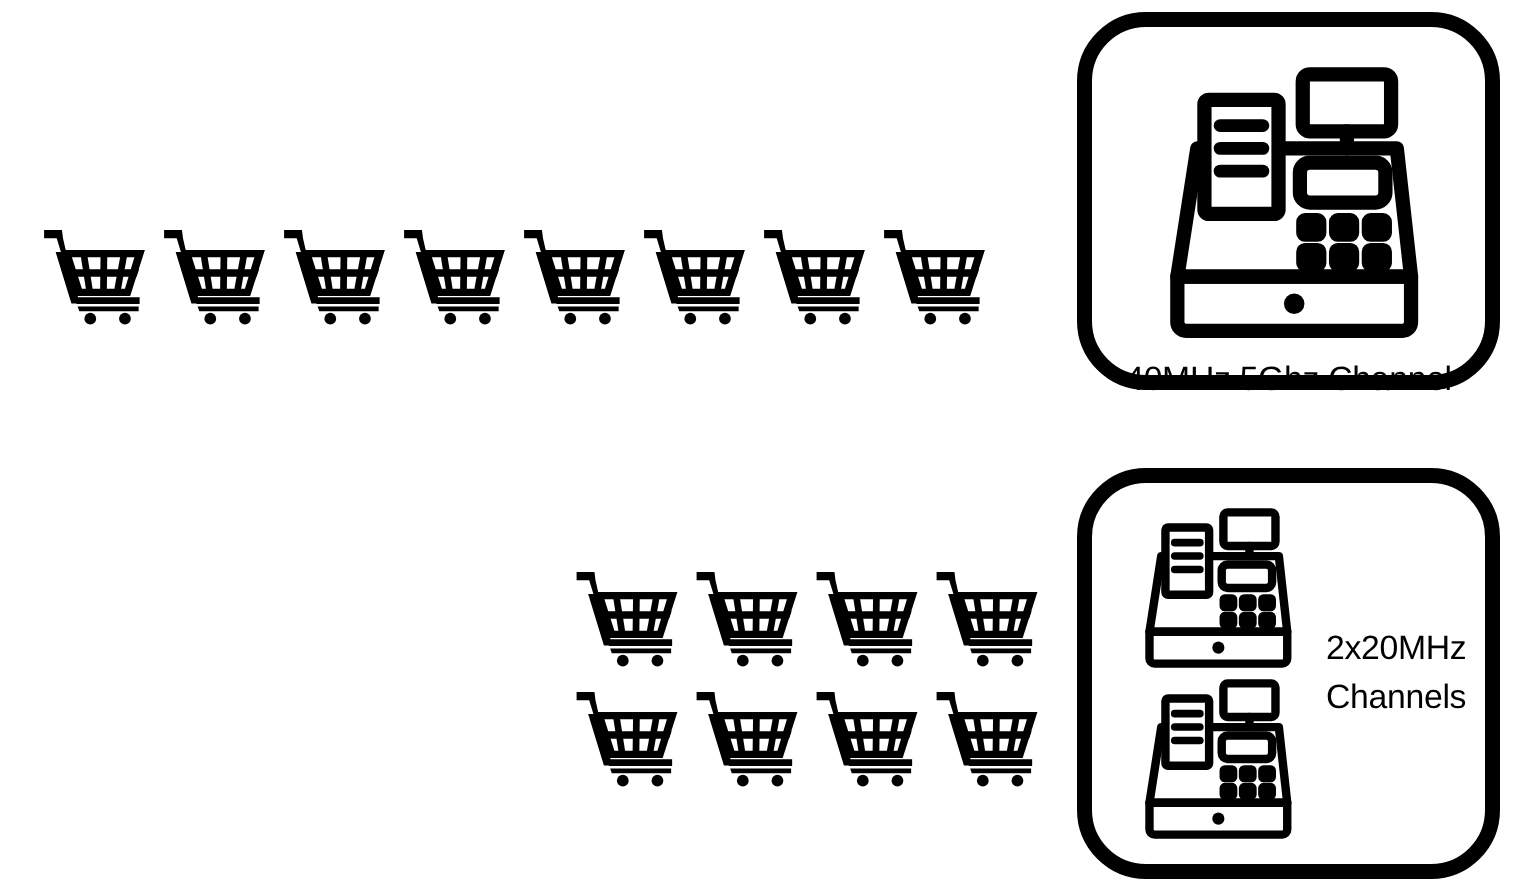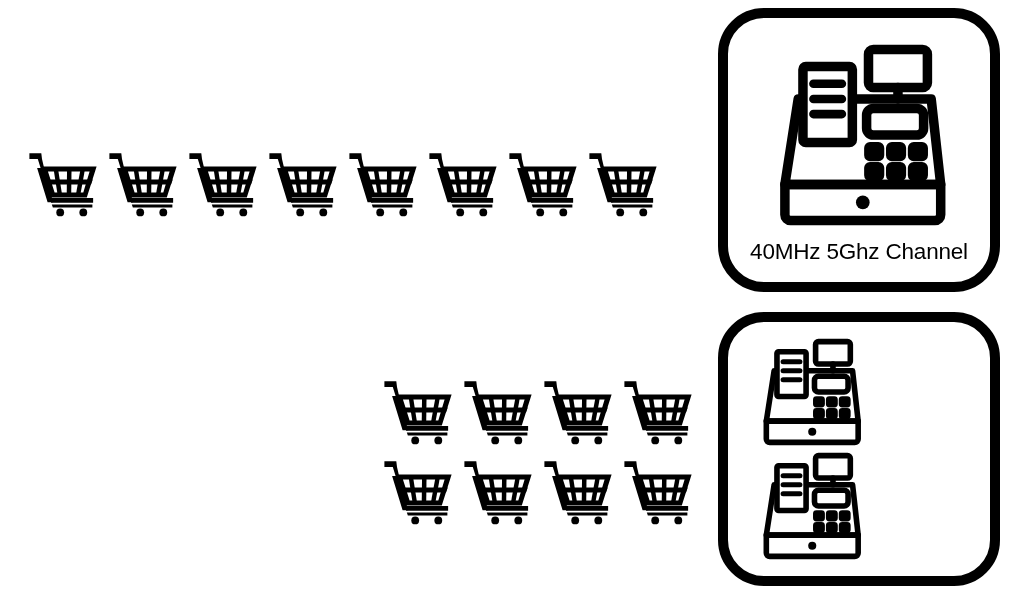--- a/index.html
+++ b/index.html
@@ -56,21 +56,21 @@
     position: absolute;
     box-sizing: border-box;
     border: 10px solid #000000;
     border-radius: 46px;
     background: #ffffff;
   }
   #box-40mhz {
     left: 718px;
     top: 8px;
     width: 282px;
-    height: 284px;
+    height: 252px;
     display: flex;
     flex-direction: column;
     align-items: center;
     justify-content: flex-start;
   }
   #box-2x20mhz {
     left: 718px;
     top: 312px;
     width: 282px;
     height: 274px;
@@ -412,16 +412,18 @@
             <rect x="65.5" y="55" width="8" height="7.5" rx="1.8" fill="#000" stroke-width="2.6"></rect>
             <rect x="65.5" y="65.5" width="8" height="7.5" rx="1.8" fill="#000" stroke-width="2.6"></rect>
             <rect x="77" y="55" width="8" height="7.5" rx="1.8" fill="#000" stroke-width="2.6"></rect>
             <rect x="77" y="65.5" width="8" height="7.5" rx="1.8" fill="#000" stroke-width="2.6"></rect>
             <path d="M11,76 L93,76 L93,92 A3,3 0 0 1 90,95 L14,95 A3,3 0 0 1 11,92 Z"></path>
             <circle cx="52" cy="85.5" r="3.6" fill="#000" stroke-width="0"></circle>
           </g>
         </svg>
       </div>
     <div class="box-label">
+      <span class="label-line">2x20MHz</span>
+      <span class="label-line">Channels</span>
     </div>
   </div>
 
 </div>
 
 </body></html>

